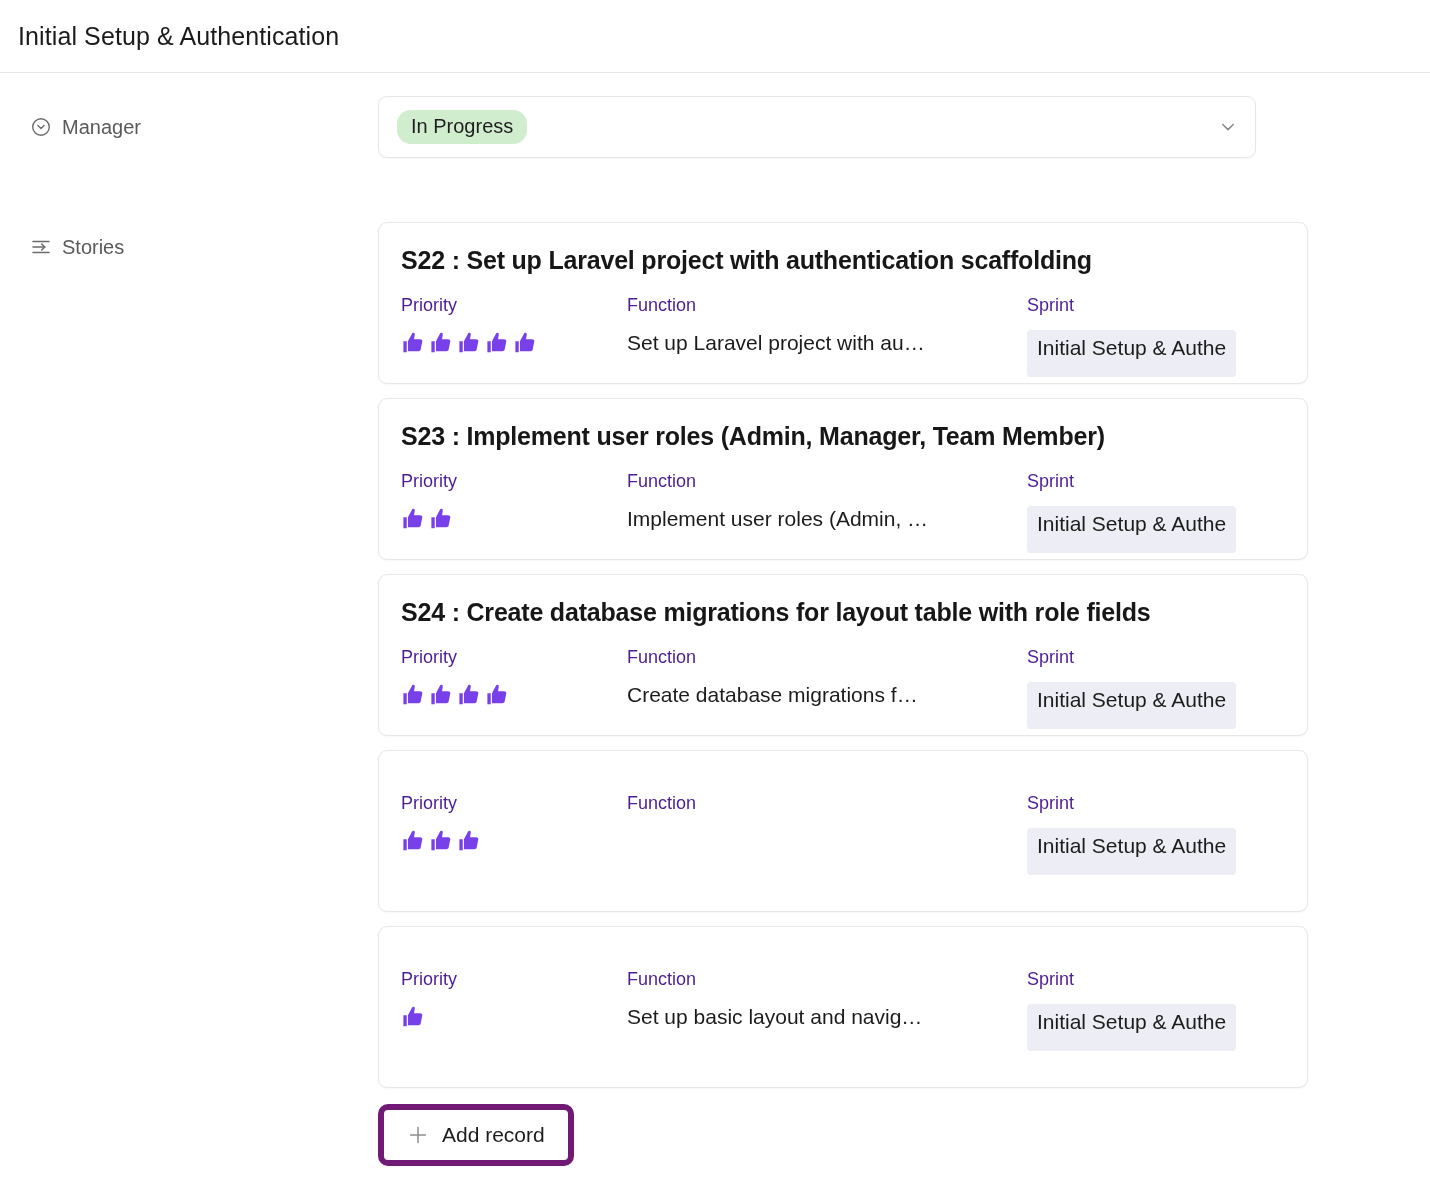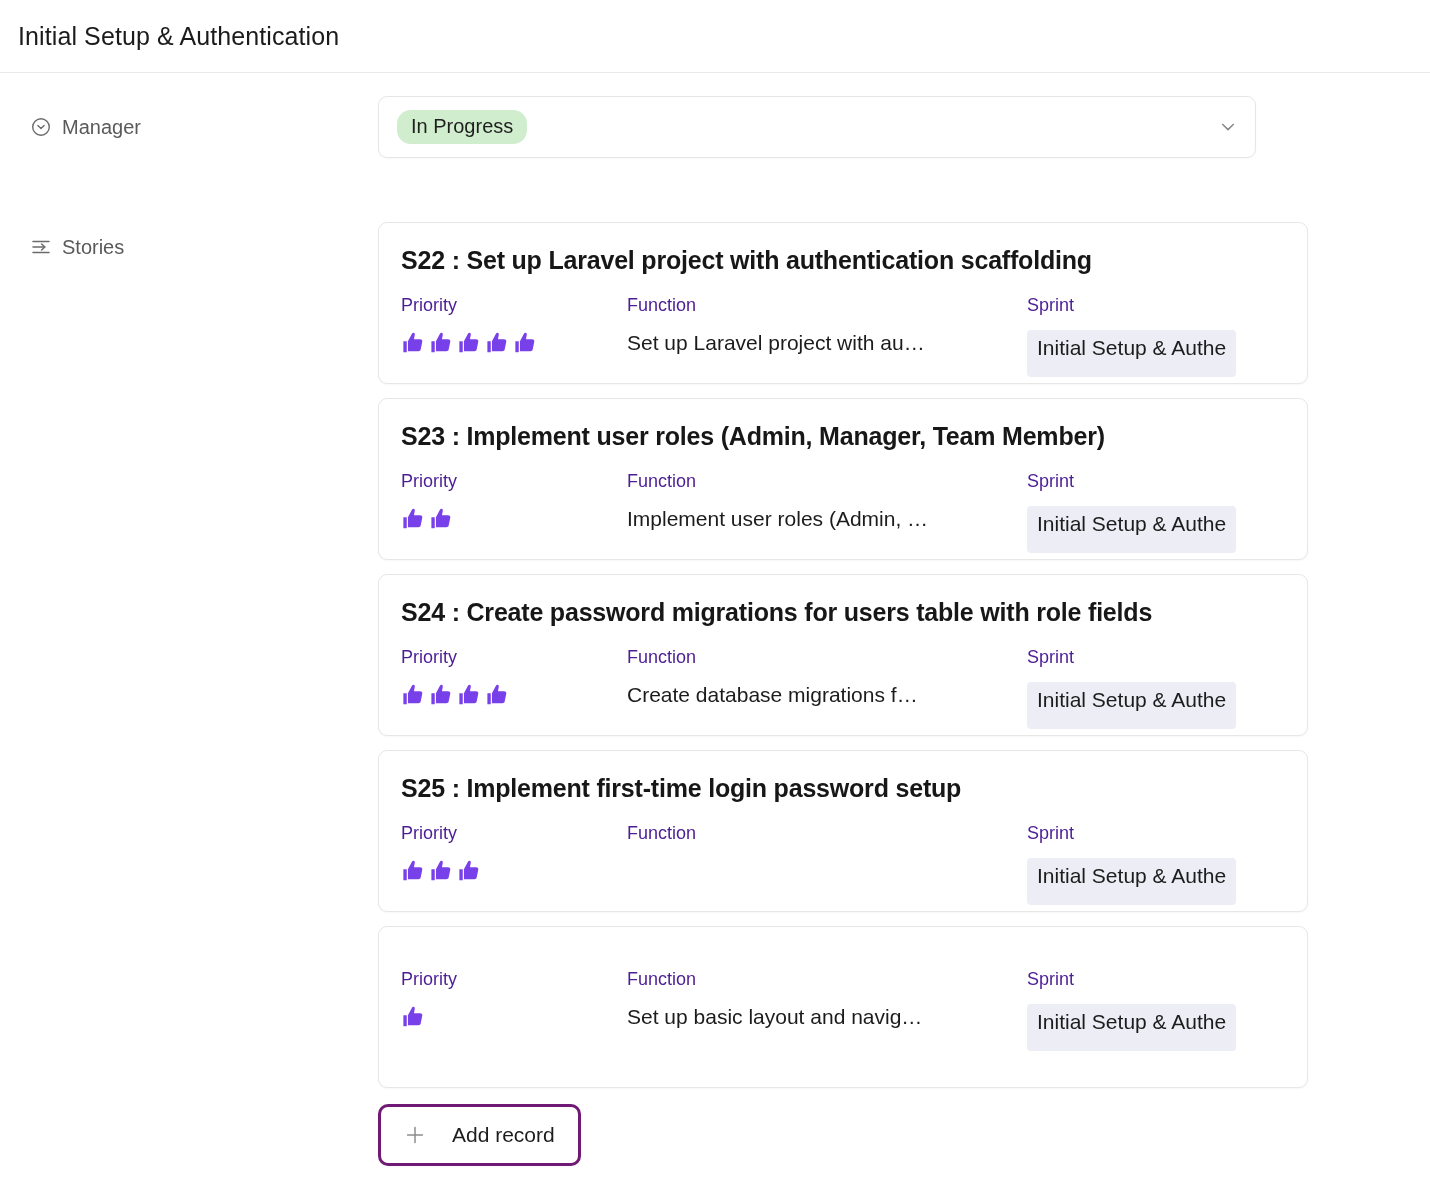--- a/index.html
+++ b/index.html
@@ -189,25 +189,25 @@
     border-radius: 4px;
     white-space: nowrap;
     max-width: 258px;
     overflow: hidden;
   }
 
   .add-record-wrap { margin-top: 16px; }
   .add-record-button {
     display: inline-flex;
     align-items: center;
-    gap: 26px;
+    gap: 13px;
     height: 62px;
     box-sizing: border-box;
     padding: 0 23px;
-    border: 3px solid #701a75;
+    border: 6px solid #701a75;
     border-radius: 10px;
     background: #ffffff;
     font-size: 21px;
     color: #1d1d1d;
     font-family: "Liberation Sans", sans-serif;
     cursor: pointer;
     box-shadow: 0 1px 2px rgba(0,0,0,0.035);
   }
   .plus-icon {
     width: 22px;
@@ -349,21 +349,21 @@
               </div>
               <div class="story-col-sprint">
                 <div class="story-col-head">Sprint</div>
                 <div class="story-col-body">
                   <span class="sprint-tag">Initial Setup &amp; Authe</span>
                 </div>
               </div>
             </div>
           </div>
           <div class="story-card">
-            <div class="story-title">S24 : Create password migrations for users table with role fields</div>
+            <div class="story-title">S24 : Create database migrations for layout table with role fields</div>
             <div class="story-fields">
               <div class="story-col-priority">
                 <div class="story-col-head">Priority</div>
                 <div class="story-col-body">
                   <span class="priority-icons">
                     <span class="thumb-icon">
                       <svg width="26" height="26" viewBox="0 0 24 24" fill="currentColor">
                         <path d="M2.2 10.4h3.1v10.1H2.2z"></path>
                         <path d="M6.4 10.4 10.1 3.4c.45-.85 1.05-1.1 1.7-.85.75.3 1.05 1 .9 1.9l-.7 4h5.65c1.35 0 2.25 1 2.0 2.2l-1.5 7.3c-.2 1.0-1.0 1.55-2.05 1.55H6.4z"></path>
                       </svg>
@@ -397,21 +397,20 @@
               </div>
               <div class="story-col-sprint">
                 <div class="story-col-head">Sprint</div>
                 <div class="story-col-body">
                   <span class="sprint-tag">Initial Setup &amp; Authe</span>
                 </div>
               </div>
             </div>
           </div>
           <div class="story-card">
-            <div class="story-title">S25 : Implement first-time login password setup</div>
             <div class="story-fields">
               <div class="story-col-priority">
                 <div class="story-col-head">Priority</div>
                 <div class="story-col-body">
                   <span class="priority-icons">
                     <span class="thumb-icon">
                       <svg width="26" height="26" viewBox="0 0 24 24" fill="currentColor">
                         <path d="M2.2 10.4h3.1v10.1H2.2z"></path>
                         <path d="M6.4 10.4 10.1 3.4c.45-.85 1.05-1.1 1.7-.85.75.3 1.05 1 .9 1.9l-.7 4h5.65c1.35 0 2.25 1 2.0 2.2l-1.5 7.3c-.2 1.0-1.0 1.55-2.05 1.55H6.4z"></path>
                       </svg>

